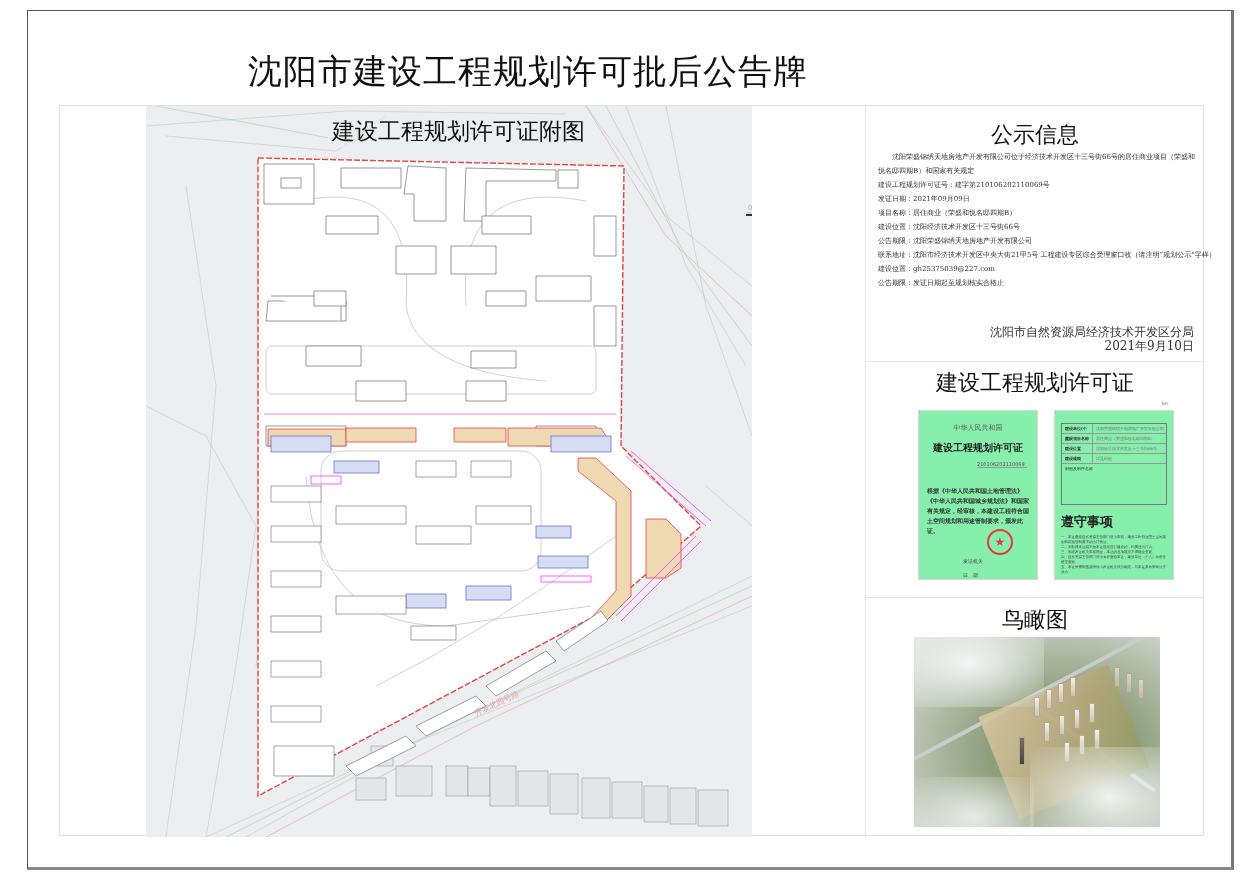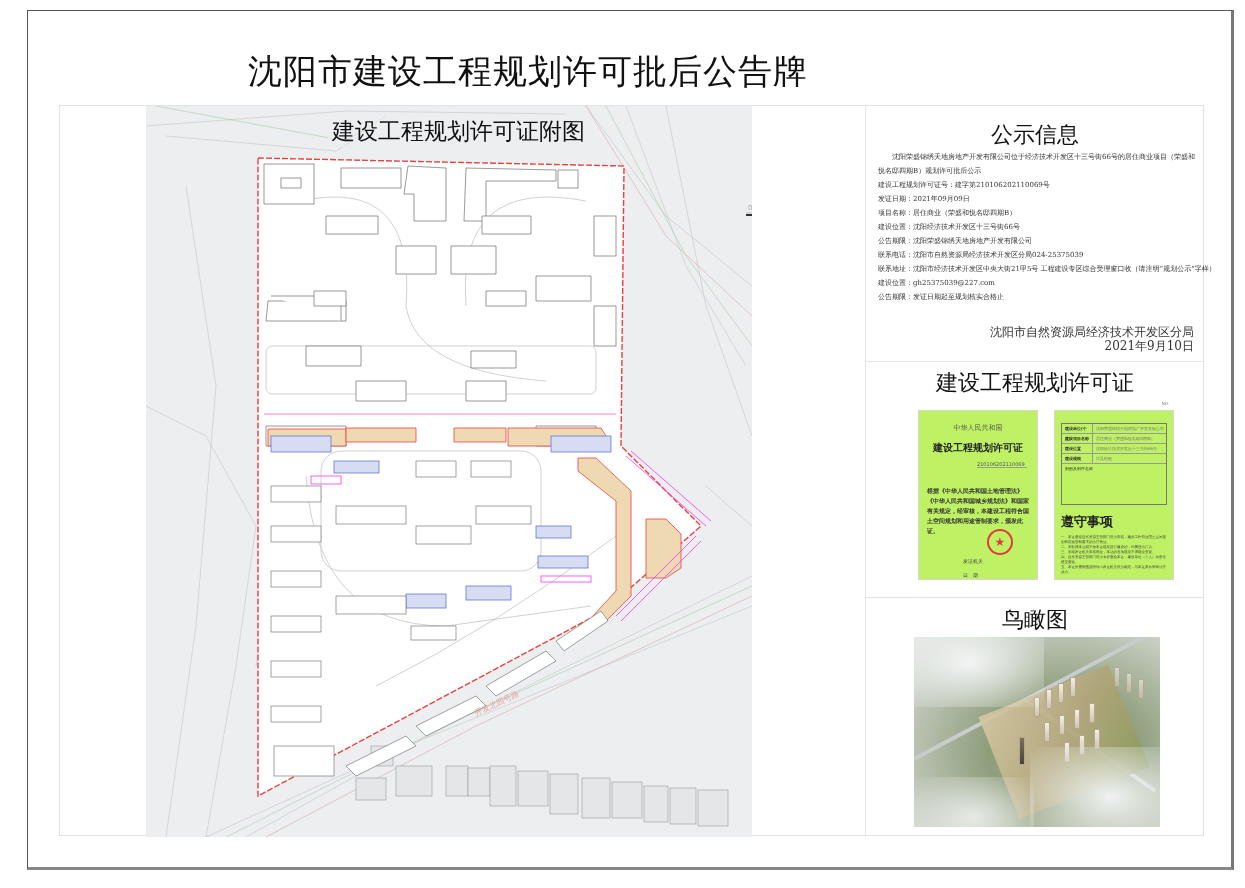--- a/index.html
+++ b/index.html
@@ -16,21 +16,21 @@
   .north { position: absolute; left: 614px; top: 15px; }
   .divider { position: absolute; left: 805px; top: 0; width: 1px; height: 731px; background: #e6e6e6; }
   .right { position: absolute; left: 806px; top: 9px; width: 338px; height: 731px; }
   .sec-title { position: absolute; left: 0; width: 338px; text-align: center; font-size: 22px; color: #111; }
   .hr { position: absolute; left: 0; width: 338px; height: 1px; background: #e3e3e3; }
   .info { position: absolute; left: 12px; top: 35px; width: 322px; font-family: "DejaVu Serif", "Liberation Serif", serif; font-size: 7px; line-height: 14px; color: #333; }
   .info .row { white-space: nowrap; }
   .info .indent { padding-left: 33px; }
   .info .para { text-indent: 14px; white-space: normal; }
   .sign { position: absolute; right: 10px; top: 210px; text-align: right; font-family: "DejaVu Serif", "Liberation Serif", serif; font-size: 12px; line-height: 14px; color: #333; }
-  .cert { position: absolute; top: 295px; width: 120px; height: 170px; background: #bef264; border: 1px solid #d8d8d0; }
+  .cert { position: absolute; top: 295px; width: 120px; height: 170px; background: #86efac; border: 1px solid #d8d8d0; }
   .cert.front { left: 52px; }
   .cert.back { left: 188px; }
   .cert .c1 { text-align: center; font-size: 7px; color: #555; margin-top: 12px; font-family: "DejaVu Serif", serif; }
   .cert .c2 { text-align: center; font-size: 10px; font-weight: bold; color: #222; margin-top: 8px; }
   .cert .c3 { font-size: 5px; color: #555; margin: 6px 10px 0 58px; border-bottom: 1px solid #999; }
   .cert .c4 { font-size: 6px; line-height: 10px; color: #333; margin: 18px 8px 0 8px; font-weight: bold; }
   .cert .c5 { font-size: 5px; color: #444; margin: 22px 0 0 44px; }
   .cert .seal { position: absolute; left: 68px; top: 118px; width: 26px; height: 26px; border: 2px solid #e23a3a; border-radius: 50%; color: #e23a3a; font-size: 12px; text-align: center; line-height: 22px; }
   .cert .tbl { margin: 12px 6px 0 6px; border: 1px solid #777; height: 82px; }
   .cert .tbl .tr { height: 10px; border-bottom: 1px solid #999; font-size: 4px; line-height: 10px; padding-left: 3px; color: #333; display: flex; }
@@ -204,27 +204,26 @@
         <text x="88" y="9" font-size="7" fill="#aaa" font-family="DejaVu Sans, sans-serif">100m</text>
       </svg>
     </div>
   </div>
 
   <div class="divider"></div>
 
   <div class="right">
     <div class="sec-title" style="top:5px;">公示信息</div>
     <div class="info">
-      <div class="para">沈阳荣盛锦绣天地房地产开发有限公司位于经济技术开发区十三号街66号的居住商业项目（荣盛和悦名邸四期B）规划许可批后公示</div>
+      <div class="para">沈阳荣盛锦绣天地房地产开发有限公司位于经济技术开发区十三号街66号的居住商业项目（荣盛和悦名邸四期B）和国家有关规定</div>
       <div class="row"><span>建设工程规划许可证号：</span><span>建字第210106202110069号</span></div>
       <div class="row"><span>发证日期：</span><span>2021年09月09日</span></div>
       <div class="row"><span>项目名称：</span><span>居住商业（荣盛和悦名邸四期B）</span></div>
       <div class="row"><span>建设位置：</span><span>沈阳经济技术开发区十三号街66号</span></div>
       <div class="row"><span>公告期限：</span><span>沈阳荣盛锦绣天地房地产开发有限公司</span></div>
-      <div class="row"><span>联系电话：</span><span>沈阳市自然资源局经济技术开发区分局024-25375039</span></div>
       <div class="row"><span>联系地址：</span><span>沈阳市经济技术开发区中央大街21甲5号 工程建设专区综合受理窗口收（请注明“规划公示”字样）</span></div>
       <div class="row"><span>建设位置：</span><span>gh25375039@227.com</span></div>
       <div class="row"><span>公告期限：</span><span>发证日期起至规划核实合格止</span></div>
     </div>
     <div class="sign">
       <div>沈阳市自然资源局经济技术开发区分局</div>
       <div>2021年9月10日</div>
     </div>
 
     <div class="hr" style="top:246px;"></div>

